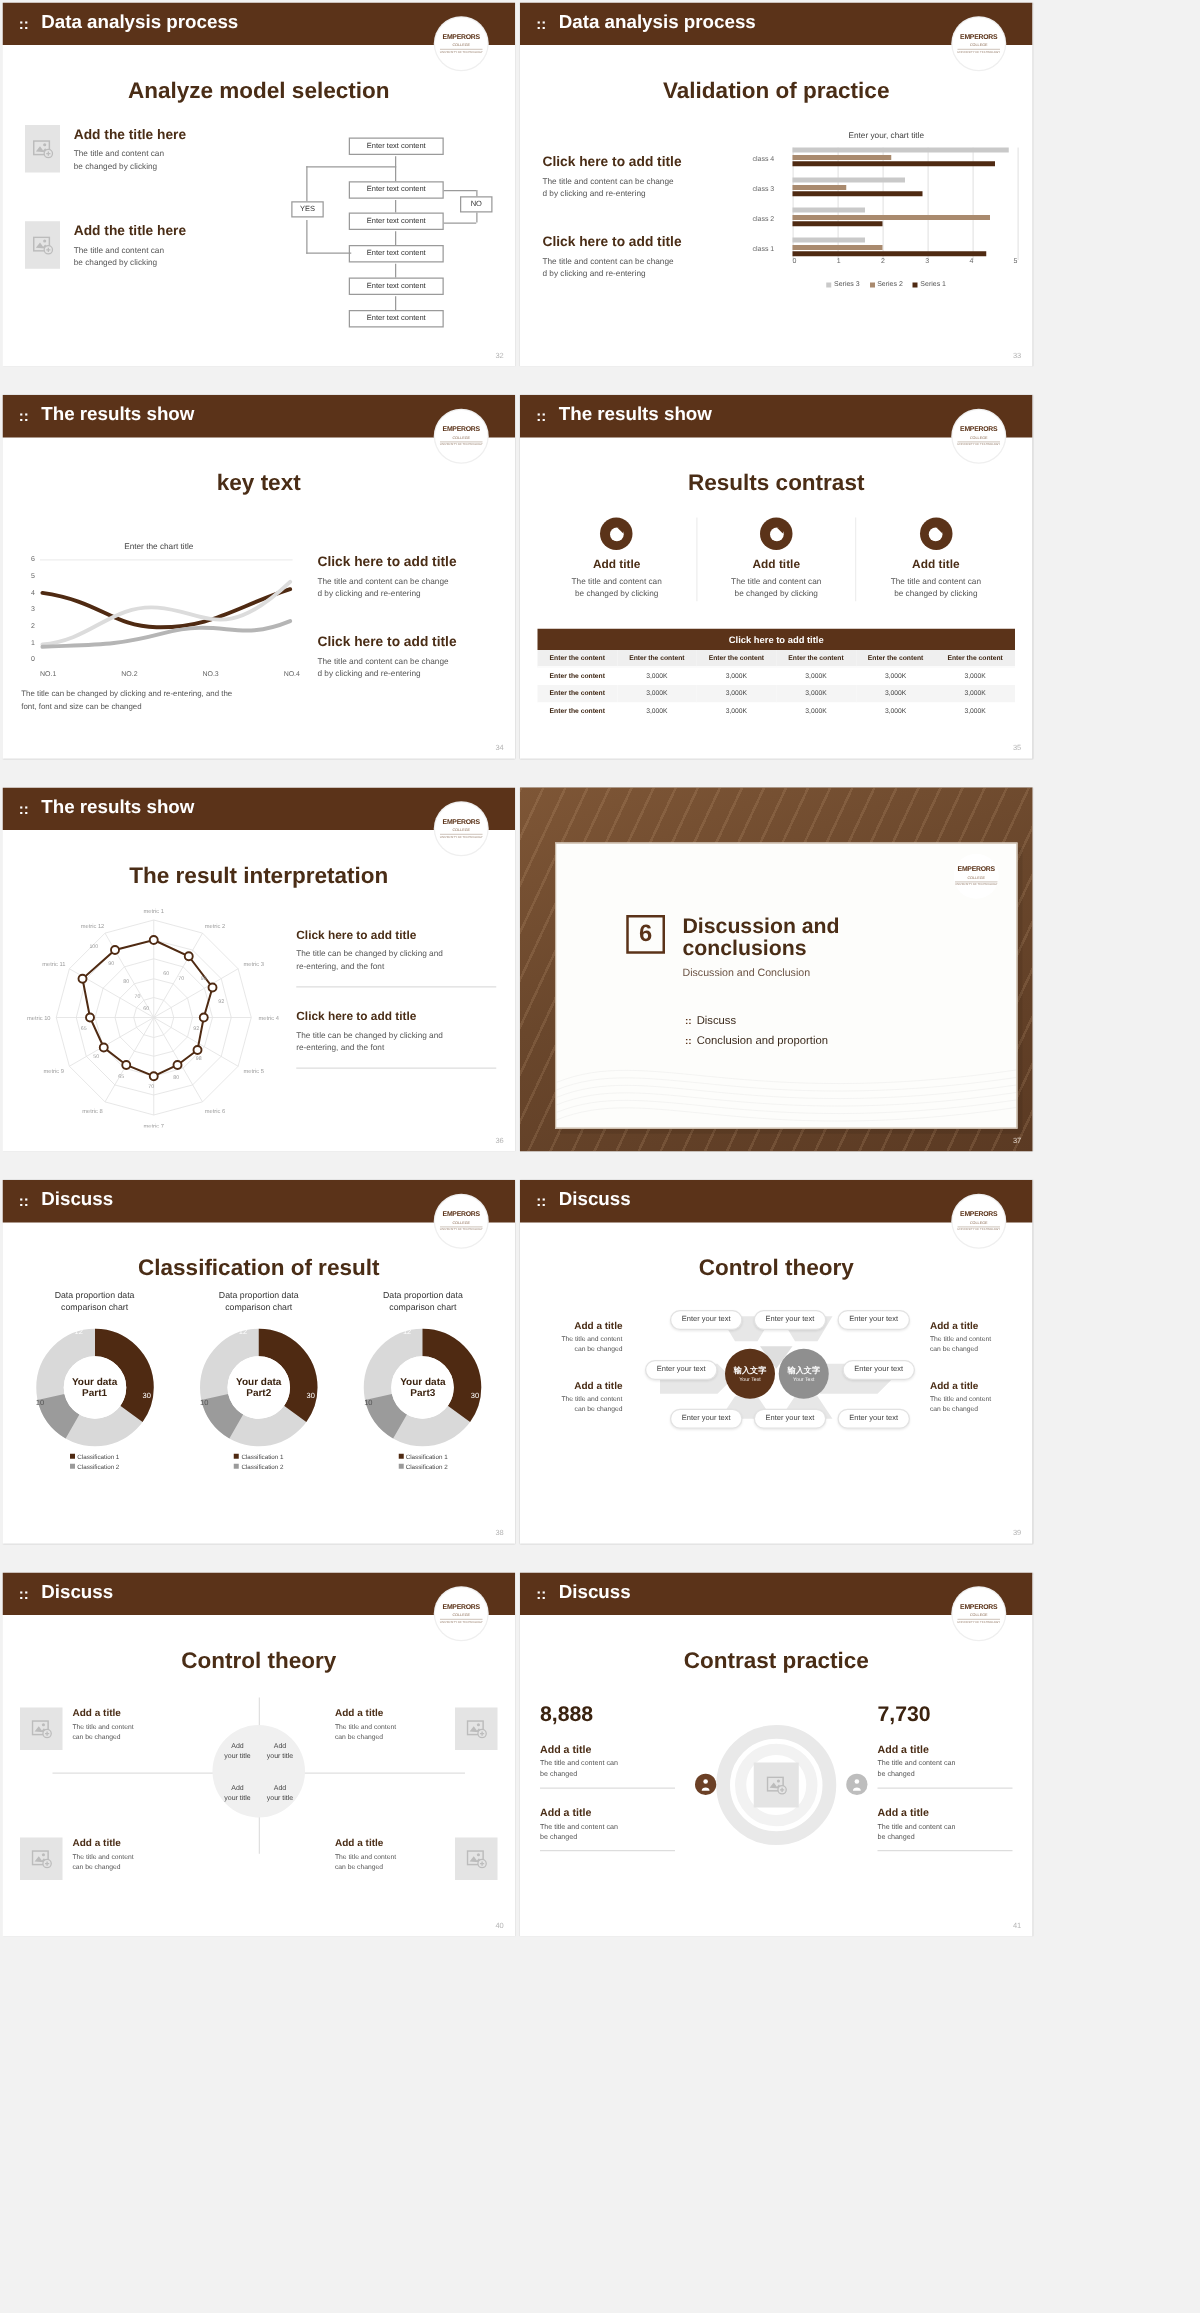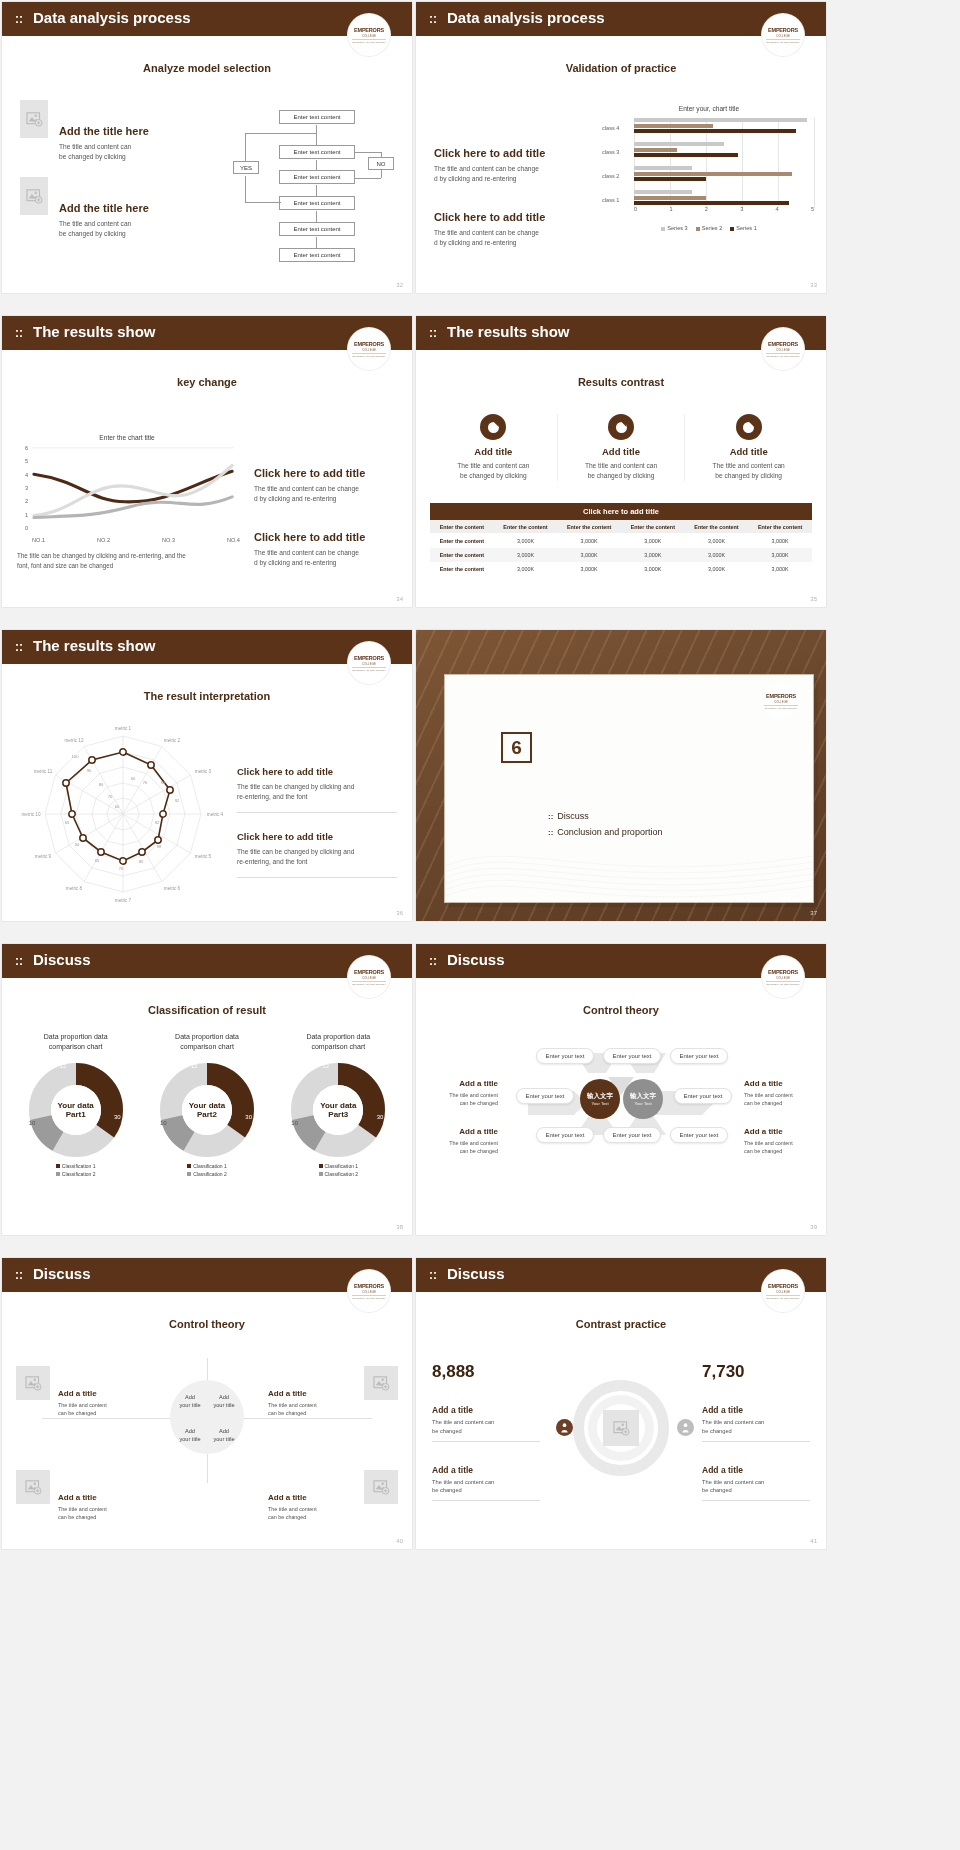--- a/index.html
+++ b/index.html
@@ -45,25 +45,25 @@
     box-shadow: 0 0 0 1px #efefef;
   }
   .logo .lg1 { font-size:5.5px; font-weight:700; color:#5b3319; letter-spacing:-.2px; }
   .logo .lg2 { font-size:3px; color:#8a6a52; margin-top:1px;}
   .logo .lg3 { font-size:2.3px; color:#9c8574; margin-top:1.5px; border-top:.4px solid #d8cfc8; padding-top:1px;}
   .pgnum {
     position: absolute; right: 9px; bottom: 5px;
     font-size: 6px; color:#b5b5b5;
   }
   .sub-title {
-    text-align:center; font-size: 11px; font-weight:700; color:#4a2d16;
+    text-align:center; font-size: 18px; font-weight:700; color:#4a2d16;
     margin-top: 26px;
   }
   
-  .bt { font-size: 11px; font-weight:700; color:#4a2d16;margin-top:23px; }
+  .bt { font-size: 11px; font-weight:700; color:#4a2d16; }
   .bd { font-size: 6.6px; color:#555; line-height: 1.55; }
   .ph {
     background:#e4e4e4; display:flex; align-items:center; justify-content:center;
   }
   .ph svg { opacity:.45; }
 
   
   .flow-box {
     border:1px solid #9a9a9a; background:#fff; font-size:6px; color:#333;
     text-align:center; padding:3px 0; width:76px;
@@ -311,21 +311,21 @@
   <div class="slide">
     <div class="hdr">
       <span class="dots">::</span>
       <span class="ttl">The results show</span>
     </div>
     <div class="logo">
       <div class="lg1">EMPERORS</div>
       <div class="lg2">COLLEGE</div>
       <div class="lg3">UNIVERSITY OF TECHNOLOGY</div>
     </div>
-    <div class="sub-title">key change</div>
+    <div class="sub-title">key text</div>
 
     <div style="position:absolute;left:10px;top:118px;width:230px;">
       <div style="text-align:center;font-size:6.6px;color:#444;">Enter the chart title</div>
       <div style="position:relative;height:98px;margin-top:4px;">
         <div style="position:absolute;left:0;top:0;width:16px;height:86px;display:flex;flex-direction:column;justify-content:space-between;align-items:flex-end;">
           <span class="axis-lbl">6</span>
           <span class="axis-lbl">5</span>
           <span class="axis-lbl">4</span>
           <span class="axis-lbl">3</span>
           <span class="axis-lbl">2</span>
@@ -560,20 +560,24 @@
             <path d="M0,34 C80,4 160,56 400,24"></path>
         </g>
       </svg>
       <div class="logo" style="right:14px;top:8px;width:36px;height:36px;box-shadow:none;">
         <div class="lg1">EMPERORS</div>
         <div class="lg2">COLLEGE</div>
         <div class="lg3">UNIVERSITY OF TECHNOLOGY</div>
       </div>
       <div style="position:absolute;left:56px;top:57px;display:flex;gap:14px;align-items:flex-start;">
         <div class="numbox">6</div>
+        <div style="width:180px;">
+          <div class="sec-h">Discussion and conclusions</div>
+          <div class="sec-s">Discussion and Conclusion</div>
+        </div>
       </div>
       <div style="position:absolute;left:103px;top:130px;">
         <div class="bullet"><b>::</b><span>Discuss</span></div>
         <div class="bullet"><b>::</b><span>Conclusion and proportion</span></div>
       </div>
     </div>
     <div class="pgnum" style="color:#e0d4c8;">37</div>
   </div>
 
   <div class="slide">

